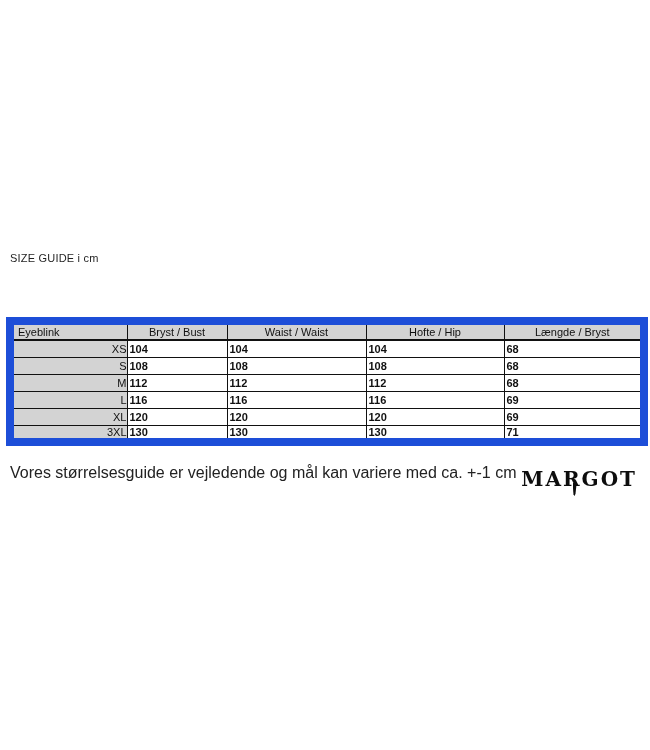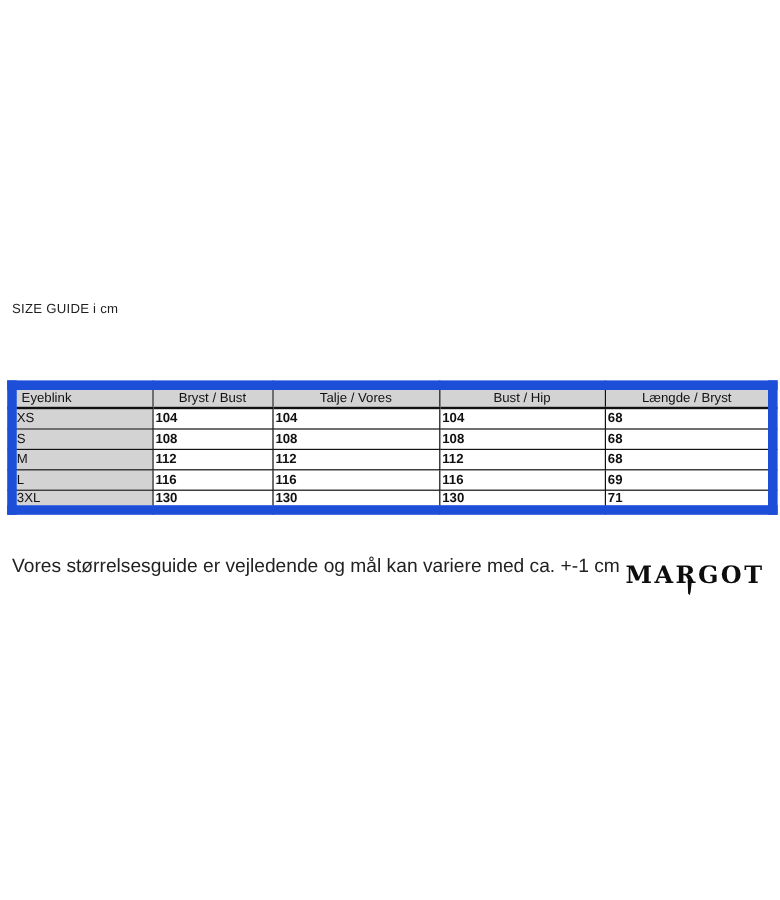--- a/index.html
+++ b/index.html
@@ -34,21 +34,21 @@
     vertical-align: middle;
   }
   thead th {
     background: #d3d3d3;
     height: 19px;
     font-weight: 400;
     border-bottom: 2px solid #111;
     text-align: center;
   }
   thead th.first { text-align: left; padding-left: 4px; }
-  td.size-cell { background: #d3d3d3; text-align: left; height: 17px; }
+  td.size-cell { background: #d3d3d3; text-align: right; height: 17px; }
   td.val-cell { background: #ffffff; text-align: left; padding-left: 2px; font-weight: 700; }
   .footer-note {
     position: absolute; left: 10px; top: 464px;
     font-size: 16px; color: #222;
   }
   .brand-logo {
     position: absolute; right: 13px; top: 469px;
     font-family: "DejaVu Serif", serif;
     font-weight: 700; font-size: 20px; letter-spacing: 2px;
     color: #0d0d0d; line-height: 1;
@@ -72,22 +72,22 @@
     <col class="c0">
       <col class="c1">
       <col class="c2">
       <col class="c3">
       <col class="c4">
   </colgroup>
   <thead>
     <tr>
       <th class="first">Eyeblink</th>
       <th>Bryst / Bust</th>
-      <th>Talje / Vores</th>
-      <th>Bust / Hip</th>
+      <th>Waist / Waist</th>
+      <th>Hofte / Hip</th>
       <th>Længde / Bryst</th>
     </tr>
   </thead>
   <tbody>
   <tr>
     <td class="size-cell">XS</td>
     <td class="val-cell">104</td>
     <td class="val-cell">104</td>
     <td class="val-cell">104</td>
     <td class="val-cell">68</td>
@@ -110,20 +110,27 @@
   </tr>
 
   <tr>
     <td class="size-cell">L</td>
     <td class="val-cell">116</td>
     <td class="val-cell">116</td>
     <td class="val-cell">116</td>
     <td class="val-cell">69</td>
   </tr>
 
+  <tr>
+    <td class="size-cell">XL</td>
+    <td class="val-cell">120</td>
+    <td class="val-cell">120</td>
+    <td class="val-cell">120</td>
+    <td class="val-cell">69</td>
+  </tr>
 
 
   <tr>
     <td class="size-cell">3XL</td>
     <td class="val-cell">130</td>
     <td class="val-cell">130</td>
     <td class="val-cell">130</td>
     <td class="val-cell">71</td>
   </tr>
 

